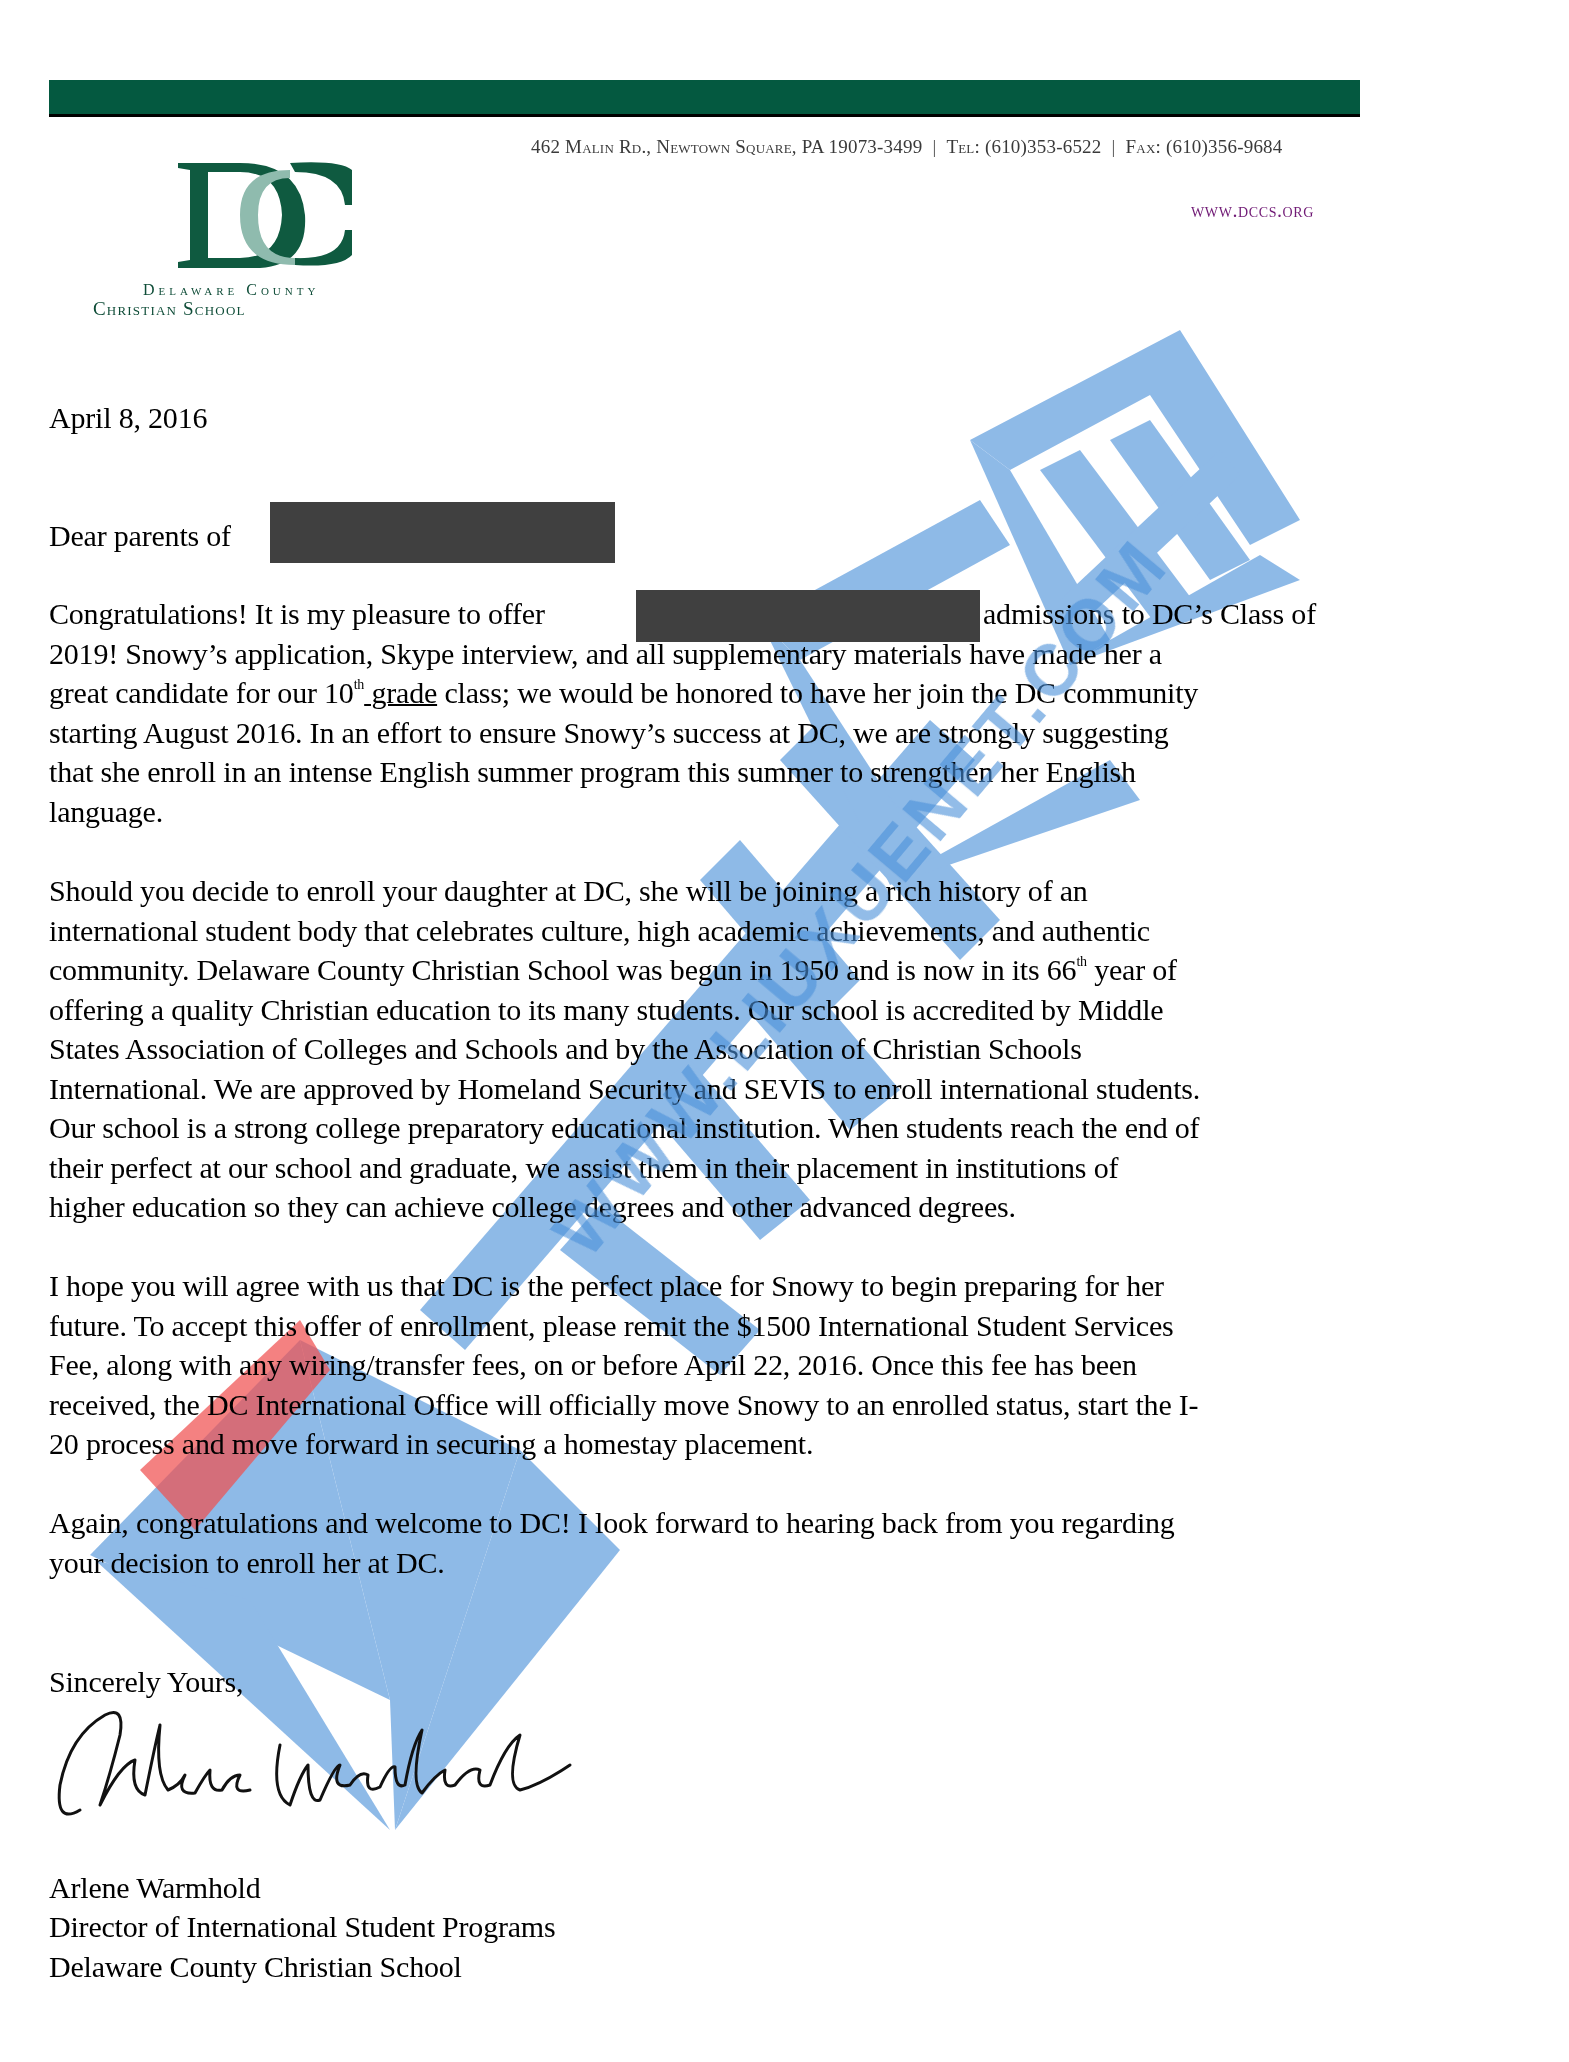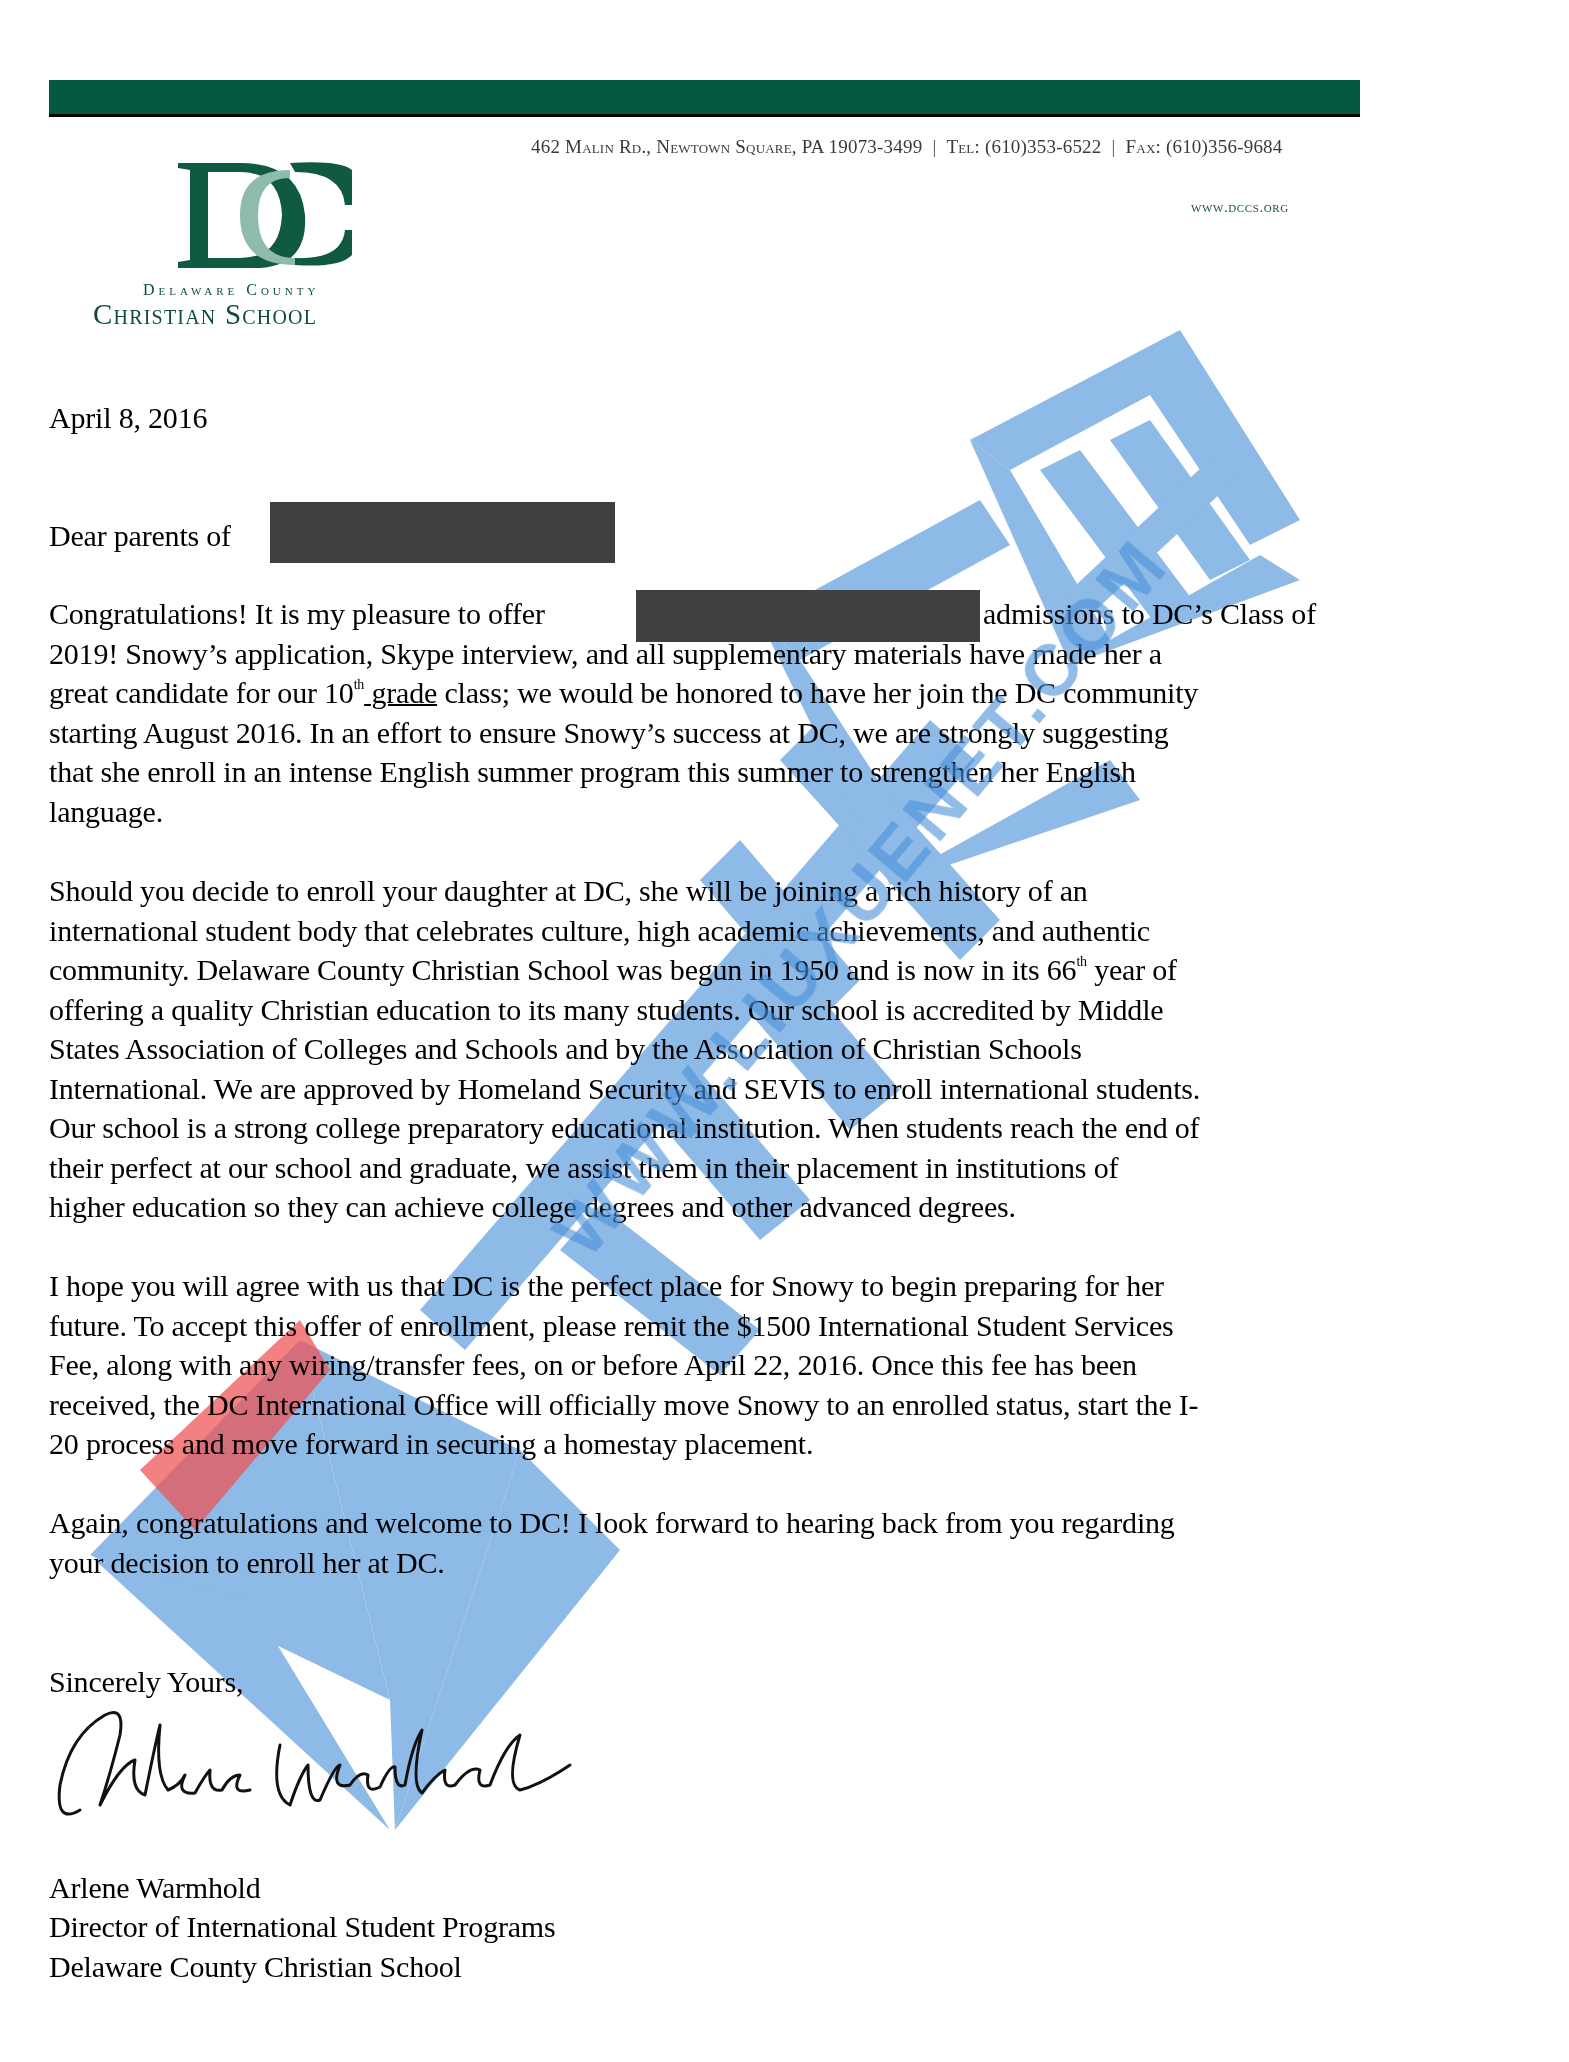--- a/index.html
+++ b/index.html
@@ -1,23 +1,23 @@
 <!DOCTYPE html>
 <html><head>
 <meta charset="utf-8">
 <style>
   html, body { margin: 0; padding: 0; background: #ffffff; }
   body { width: 1569px; height: 2062px; position: relative; overflow: hidden; font-family: "Liberation Serif", serif; color: #000; }
   .green-bar { position: absolute; left: 49px; top: 80px; width: 1311px; height: 34px; background: #045940; border-bottom: 3px solid #000; }
   .address { position: absolute; left: 495px; top: 136px; font-family: Liberation Serif, serif; font-variant: small-caps; font-size: 19px; color: #3a3a3a; letter-spacing: 0.2px; white-space: nowrap; margin-left: 36px; }
   .address .sep { display: inline-block; margin: 0 10px; color: #555; }
-  .website { position: absolute; left: 1191px; top: 199px; font-variant: small-caps; font-size: 15px; color: #14532d; letter-spacing: 0.6px; white-space: nowrap; }
+  .website { position: absolute; left: 1191px; top: 199px; font-variant: small-caps; font-size: 20px; color: #701a75; letter-spacing: 0.6px; white-space: nowrap; }
   .logo { position: absolute; left: 90px; top: 160px; width: 340px; height: 175px; }
   .logo-line1 { position: absolute; left: 143px; top: 281px; font-size: 16px; letter-spacing: 4px; color: #0f4d38; font-variant: small-caps; white-space: nowrap; }
-  .logo-line2 { position: absolute; left: 93px; top: 298px; font-size: 29px; letter-spacing: 1.2px; color: #0f4d38; font-variant: small-caps; white-space: nowrap; }
+  .logo-line2 { position: absolute; left: 93px; top: 298px; font-size: 19px; letter-spacing: 1.2px; color: #0f4d38; font-variant: small-caps; white-space: nowrap; }
   .text-line { position: absolute; left: 49px; font-size: 30px; line-height: 36px; white-space: nowrap; letter-spacing: -0.2px; }
   .redact { position: absolute; background: #404040; }
   sup { font-size: 14px; line-height: 0; vertical-align: 14px; }
   .ul { text-decoration: underline; text-decoration-thickness: 2px; }
   .watermark { position: absolute; left: 0; top: 0; width: 1569px; height: 2062px; pointer-events: none; }
   .wm-text { position: absolute; left: 600px; top: 1190px; transform: rotate(-50deg); transform-origin: left bottom; font-family: "Liberation Sans", sans-serif; font-weight: bold; font-size: 72px; color: rgba(74,144,217,0.6); letter-spacing: 6px; white-space: nowrap; }
   .sig { position: absolute; left: 50px; top: 1705px; width: 530px; height: 130px; }
 </style>
 </head>
 <body>

